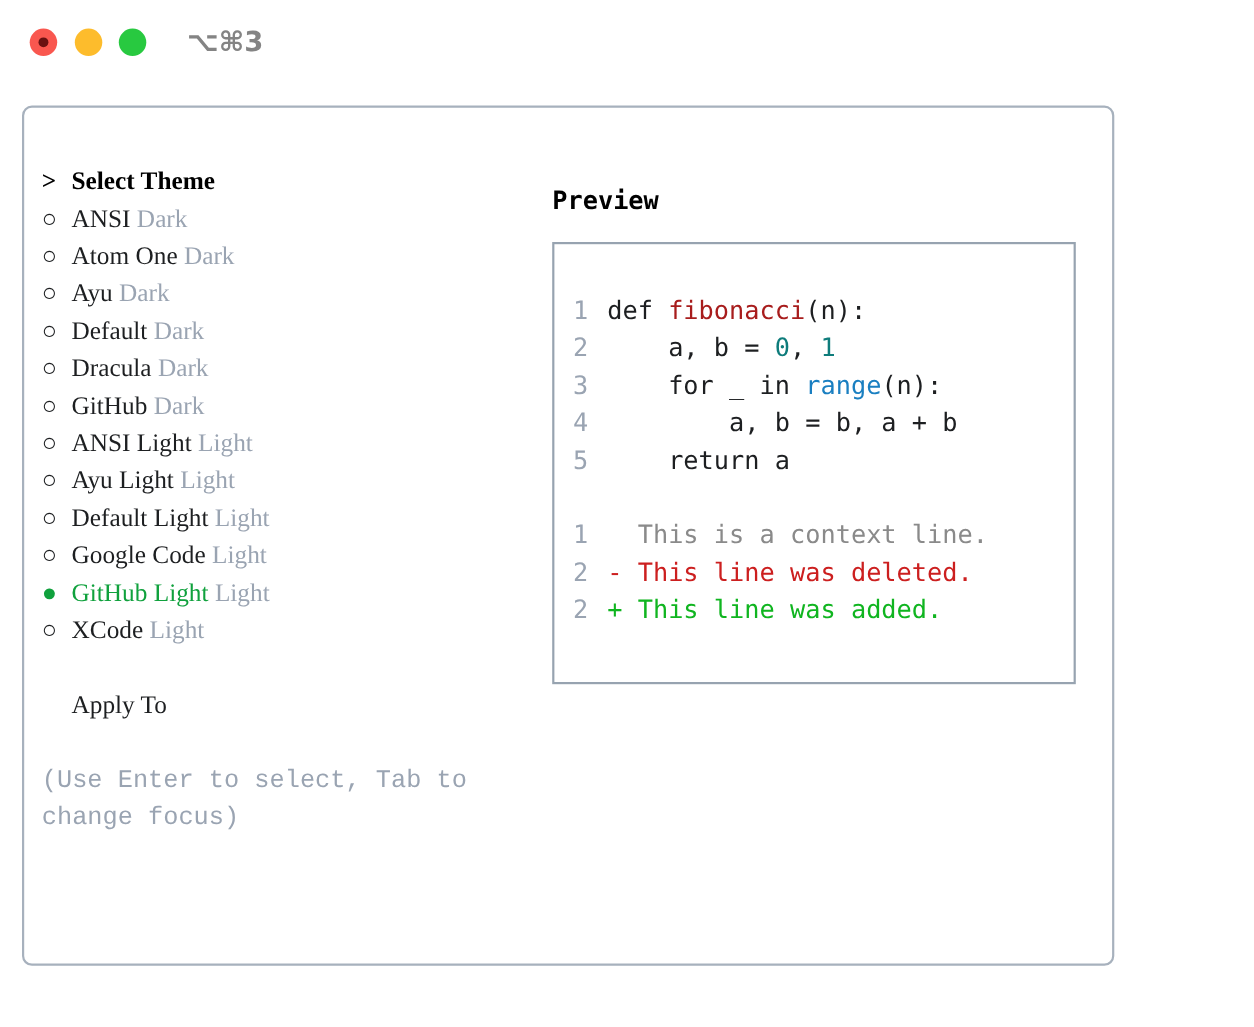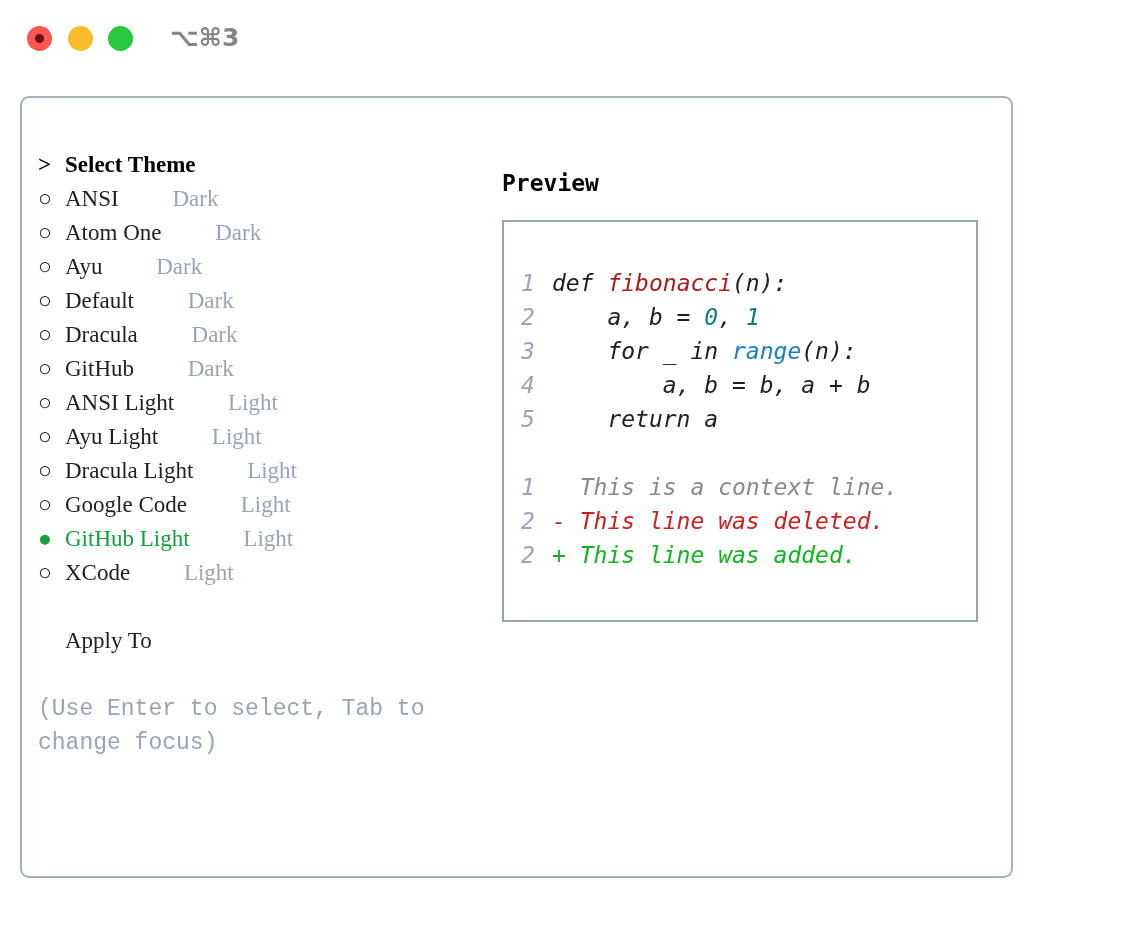--- a/index.html
+++ b/index.html
@@ -91,21 +91,20 @@
     font-weight: bold;
     color: #000000;
   }
   .marker {
     display: inline-block;
     width: 27px;
     white-space: pre;
   }
   .tag {
     color: #9aa4b2;
-    margin-left: 48px;
   }
   .sel {
     color: #10a13d;
   }
   .bullet-on  { color: #10a13d; }
   .bullet-off { color: #1d1f21; }
 
   .spacer { height: 34px; }
 
   .hint {
@@ -133,21 +132,20 @@
     white-space: pre;
   }
   .codebox {
     margin-top: 20px;
     width: 476px;
     height: 402px;
     border: 2px solid #97a3b0;
     background: #ffffff;
     box-sizing: border-box;
     padding: 44px 0 11px 17px;
-    font-style: italic;
   }
   .code-line {
     height: 34px;
     line-height: 34px;
     font-size: 23px;
     white-space: pre;
     color: #1d1f21;
   }
   .ln {
     display: inline-block;
@@ -181,21 +179,21 @@
       <div class="row header"><span class="marker">&gt; </span><span>Select Theme</span></div>
       <div id="theme-list">
           <div class="row"><span class="marker bullet-off">○ </span><span>ANSI</span><span class="tag"> Dark</span></div>
           <div class="row"><span class="marker bullet-off">○ </span><span>Atom One</span><span class="tag"> Dark</span></div>
           <div class="row"><span class="marker bullet-off">○ </span><span>Ayu</span><span class="tag"> Dark</span></div>
           <div class="row"><span class="marker bullet-off">○ </span><span>Default</span><span class="tag"> Dark</span></div>
           <div class="row"><span class="marker bullet-off">○ </span><span>Dracula</span><span class="tag"> Dark</span></div>
           <div class="row"><span class="marker bullet-off">○ </span><span>GitHub</span><span class="tag"> Dark</span></div>
           <div class="row"><span class="marker bullet-off">○ </span><span>ANSI Light</span><span class="tag"> Light</span></div>
           <div class="row"><span class="marker bullet-off">○ </span><span>Ayu Light</span><span class="tag"> Light</span></div>
-          <div class="row"><span class="marker bullet-off">○ </span><span>Dracula Light</span><span class="tag"> Light</span></div>
+          <div class="row"><span class="marker bullet-off">○ </span><span>Default Light</span><span class="tag"> Light</span></div>
           <div class="row"><span class="marker bullet-off">○ </span><span>Google Code</span><span class="tag"> Light</span></div>
           <div class="row"><span class="marker bullet-on">● </span><span class="sel">GitHub Light</span><span class="tag"> Light</span></div>
           <div class="row"><span class="marker bullet-off">○ </span><span>XCode</span><span class="tag"> Light</span></div>
         </div>
 
       <div class="spacer"></div>
 
       <div class="row"><span class="marker"> </span><span>Apply To</span></div>
 
       <div class="hint">(Use Enter to select, Tab to change focus)</div>

